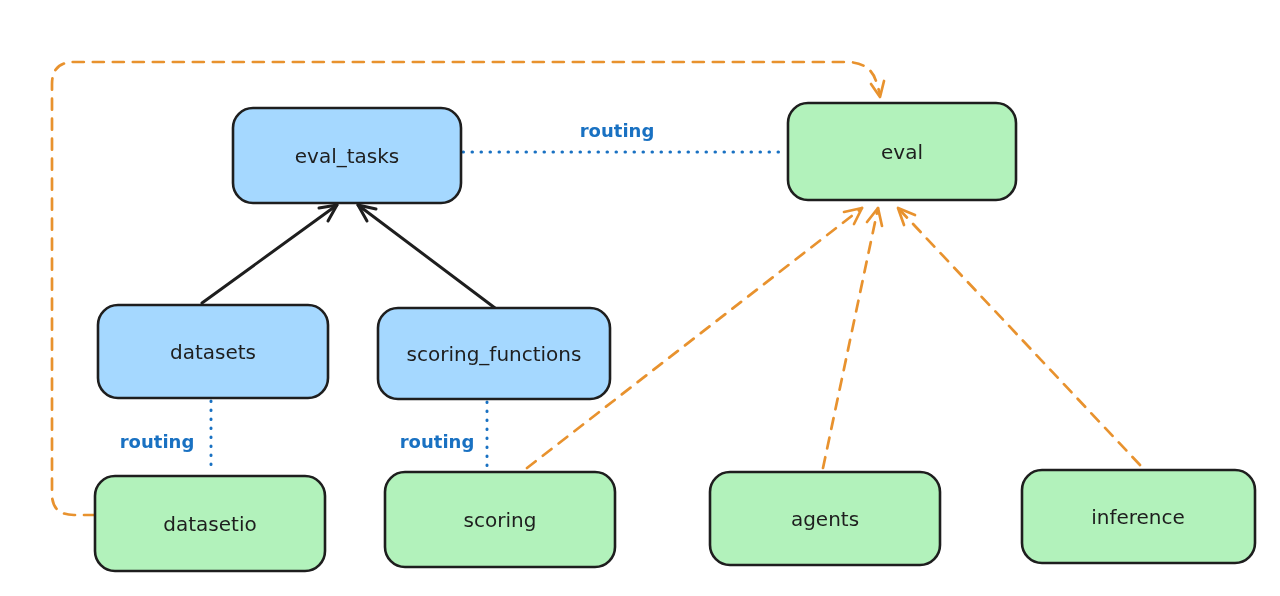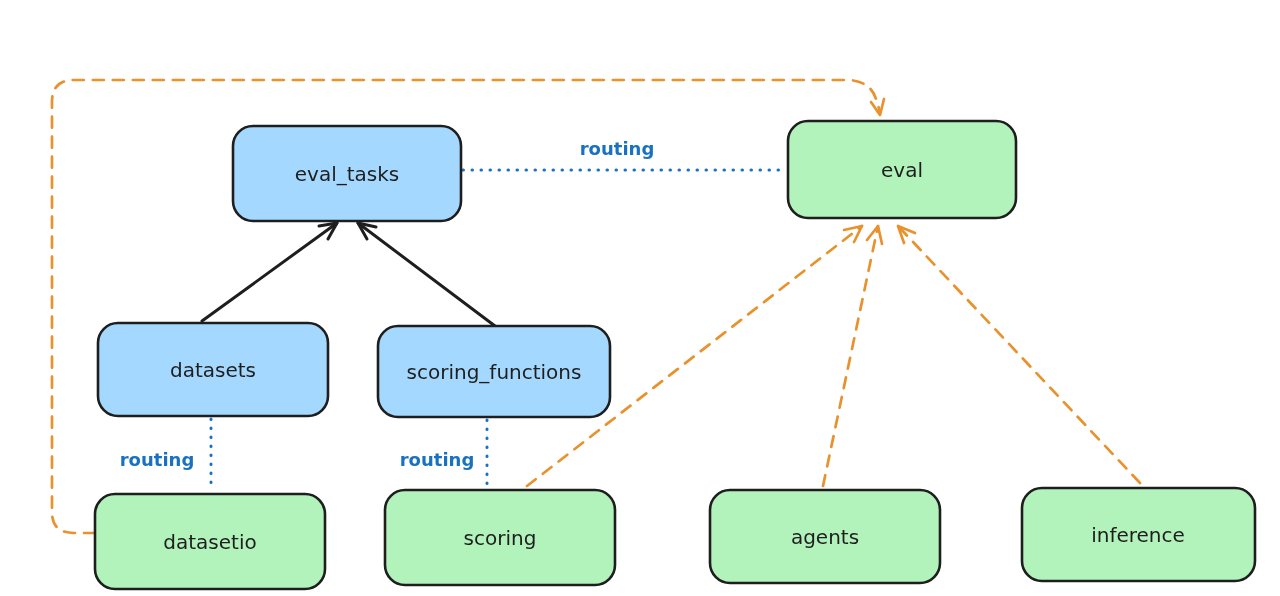--- a/index.html
+++ b/index.html
@@ -4,21 +4,21 @@
 <style>
   html,body{
     margin:0;
     padding:0;
     background:#ffffff;
     width:1280px;
     height:596px;
     overflow:hidden;
     font-family:"DejaVu Sans", sans-serif;
   }
-  .canvas-wrap{position:relative;width:1280px;height:544px;background:#ffffff;margin-top:18px;}
+  .canvas-wrap{position:relative;width:1280px;height:544px;background:#ffffff;}
   svg{display:block}
   .node{stroke:#1e1e1e;stroke-width:2.6px;}
   .fill-api{fill:#a5d8ff;}
   .fill-provider{fill:#b2f2bb;}
   .node-label{
     font-family:"DejaVu Sans", sans-serif;
     font-size:20px;
     fill:#1e1e1e;
     text-anchor:middle;
   }

